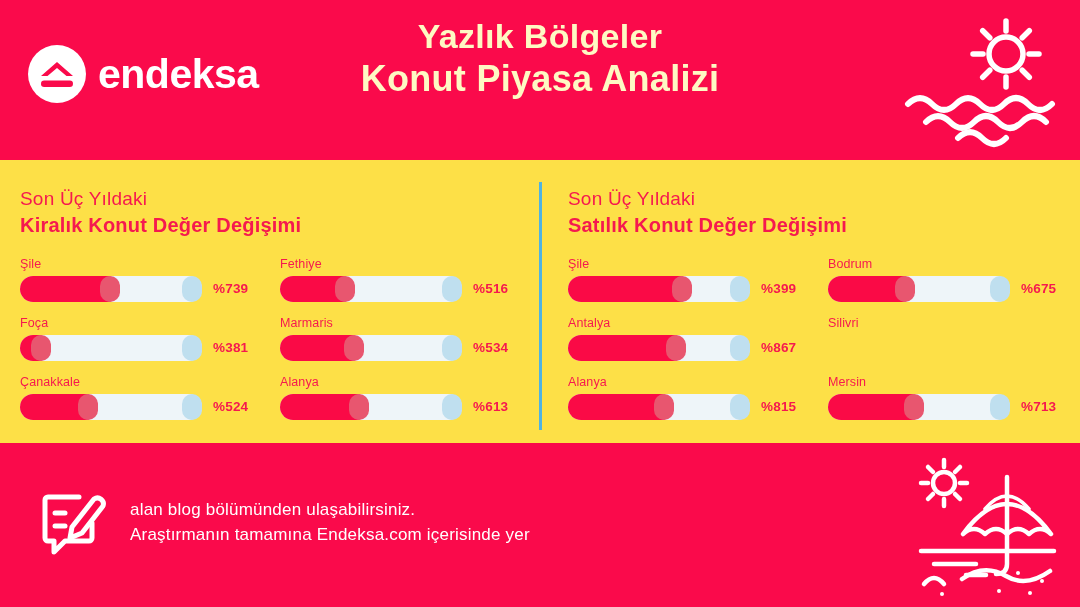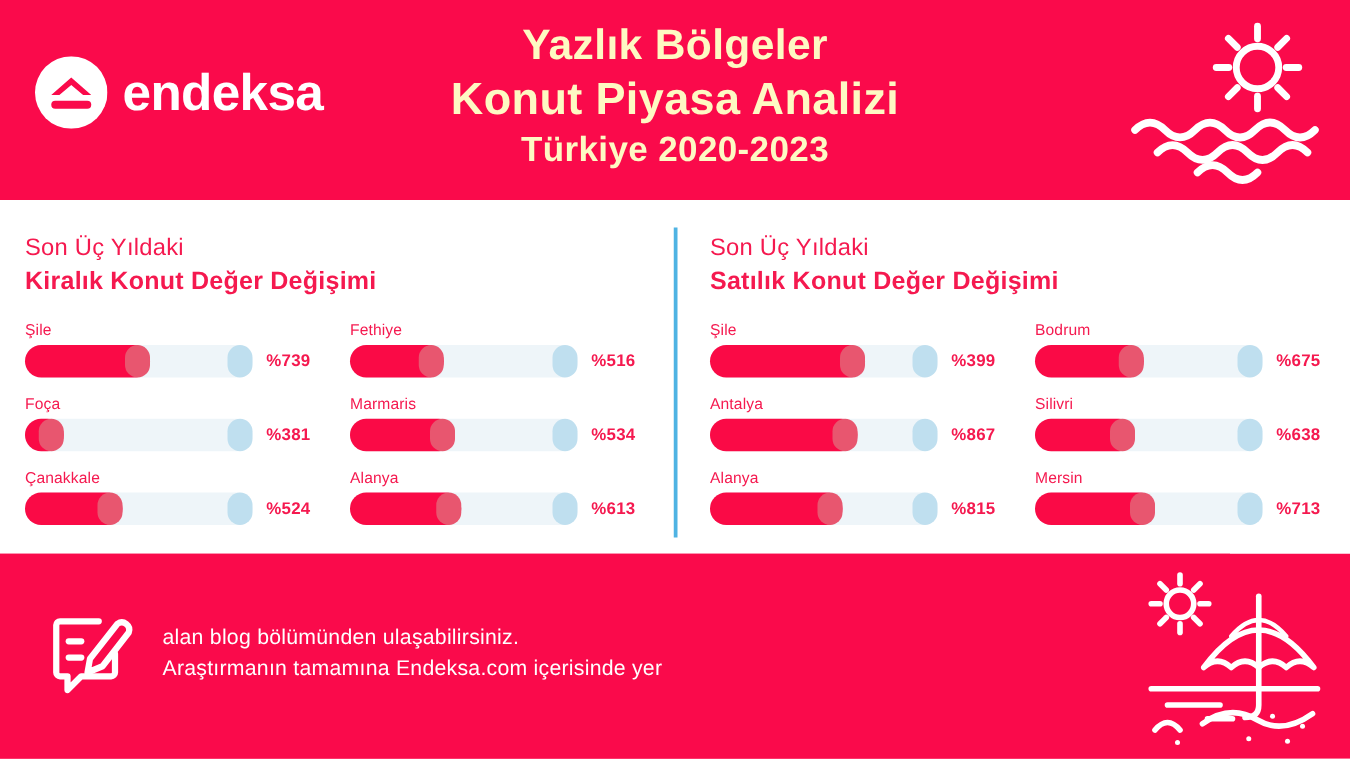--- a/index.html
+++ b/index.html
@@ -46,21 +46,21 @@
 
   .deco-top {
     position: absolute; right: 14px; top: 8px;
     width: 170px; height: 140px;
   }
 
   
   .main {
     position: absolute; left: 0; top: 160px;
     width: 1080px; height: 283px;
-    background: #ffffff;
+    background: #fde047;
   }
   .divider {
     position: absolute; left: 539px; top: 22px;
     width: 3px; height: 248px;
     background: #4FB3E3;
   }
   .panel { position: absolute; top: 0; }
   .panel-left  { left: 20px;  width: 505px; }
   .panel-right { left: 568px; width: 500px; }
 
@@ -159,21 +159,20 @@
         <circle cx="29" cy="29" r="29" fill="#FFFFFF"></circle>
         <path d="M13 31 L29 17 L45 31 L38.5 31 L29 23 L19.5 31 Z" fill="#FA0A4B"></path>
         <rect x="13" y="35.5" width="32" height="6.5" rx="3.2" fill="#FA0A4B"></rect>
       </svg>
       <span class="logo-word">endeksa</span>
     </div>
 
     <div class="title-block">
       <div class="title-l1">Yazlık Bölgeler</div>
       <div class="title-l2">Konut Piyasa Analizi</div>
-      <div class="title-l3">Türkiye 2020-2023</div>
     </div>
 
     <svg class="deco-top" viewBox="0 0 170 140">
       <g stroke="#FFFFFF" fill="none" stroke-width="5.5" stroke-linecap="round">
         <circle cx="110" cy="46" r="17"></circle>
         <line x1="110" y1="13" x2="110" y2="23"></line>
         <line x1="110" y1="69" x2="110" y2="79"></line>
         <line x1="77" y1="46" x2="87" y2="46"></line>
         <line x1="133" y1="46" x2="143" y2="46"></line>
         <line x1="86.7" y1="22.7" x2="93.8" y2="29.8"></line>
@@ -322,29 +321,20 @@
               <div class="fill" style="width: 65%;">
                   <div class="fill-cap"></div>
                 </div>
             </div>
             <div class="bar-value">%867</div>
           </div>
         </div>
 
         <div class="bar-item">
           <div class="bar-label">Silivri</div>
-          <div class="bar-row">
-            <div class="track">
-              <div class="track-cap"></div>
-              <div class="fill" style="width: 44%;">
-                  <div class="fill-cap"></div>
-                </div>
-            </div>
-            <div class="bar-value">%638</div>
-          </div>
         </div>
 
         <div class="bar-item">
           <div class="bar-label">Alanya</div>
           <div class="bar-row">
             <div class="track">
               <div class="track-cap"></div>
               <div class="fill" style="width: 58%;">
                   <div class="fill-cap"></div>
                 </div>

